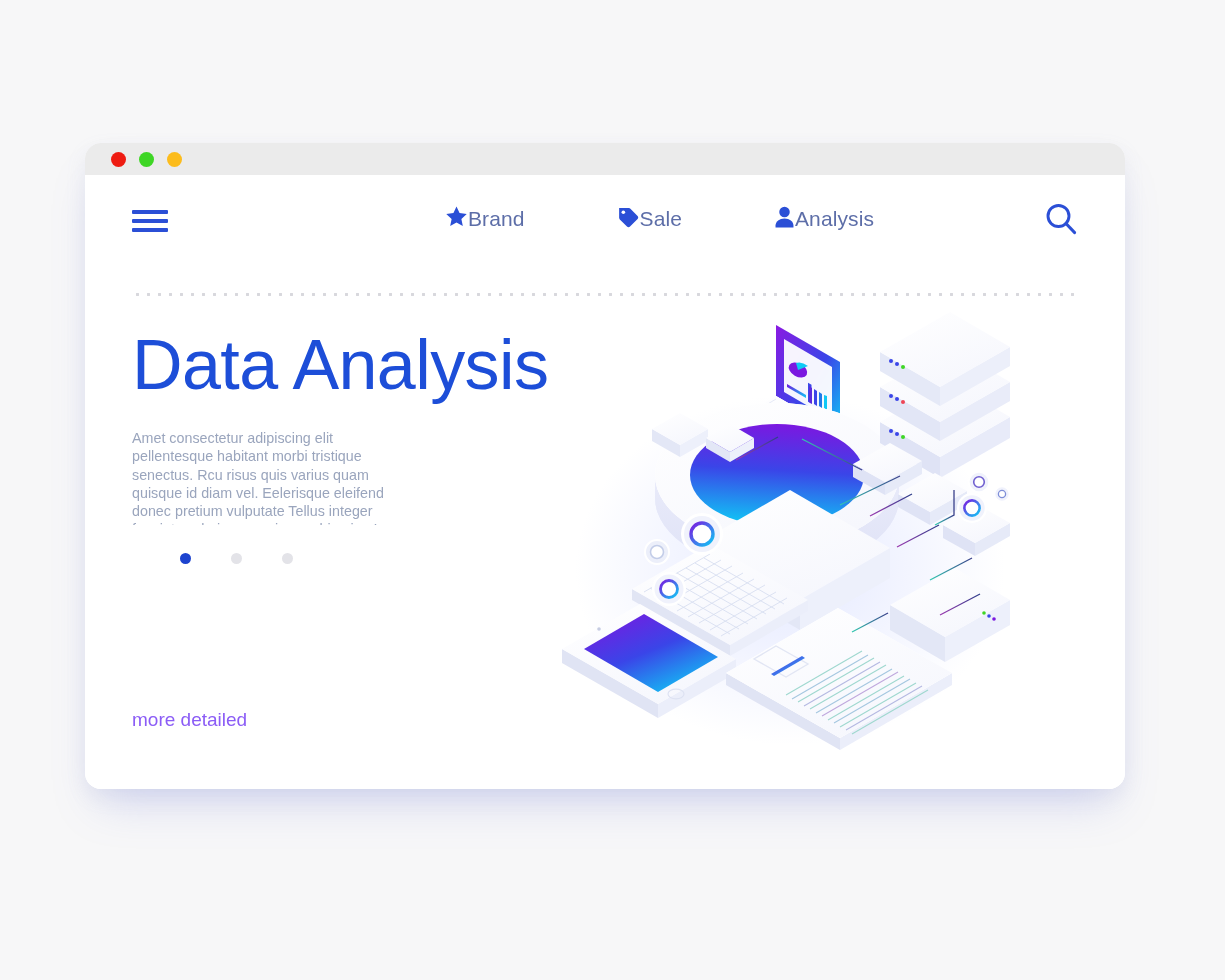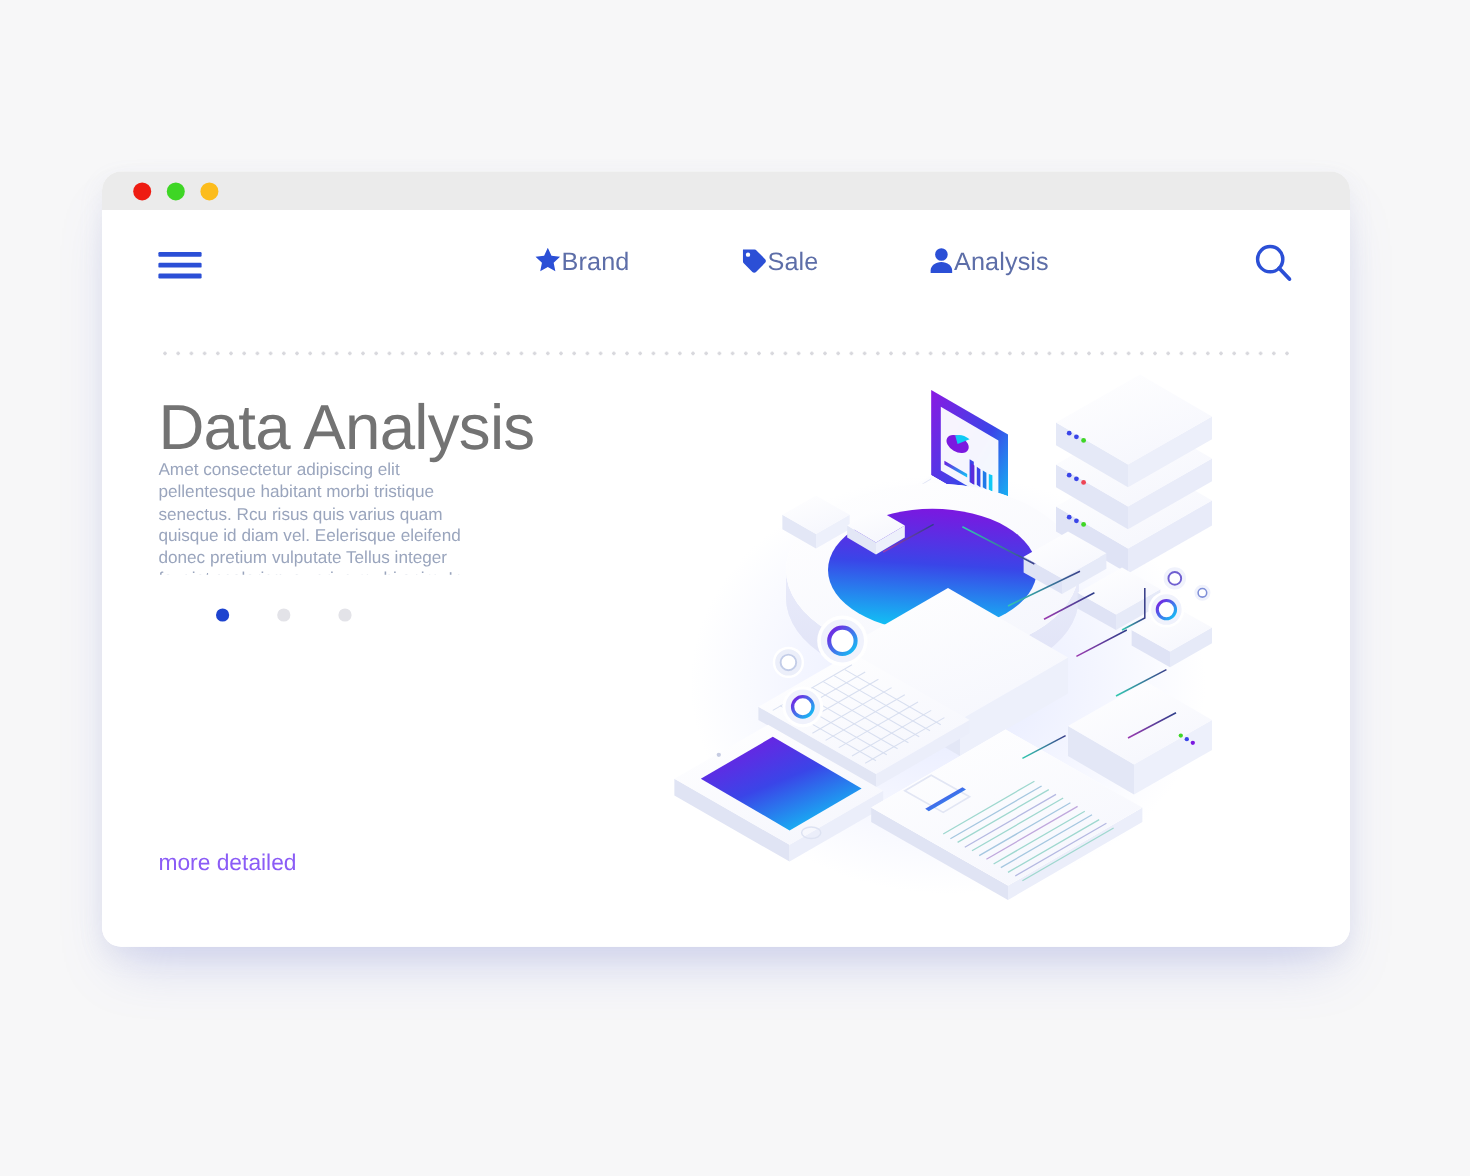--- a/index.html
+++ b/index.html
@@ -101,25 +101,26 @@
   }
 
   
   .hero {
     position: absolute;
     left: 47px;
     top: 155px;
     width: 290px;
   }
   .hero-title {
-    font-size: 53px;
+    font-size: 70px;
     font-weight: 400;
-    color: #737373;
+    color: #1d4ed8;
     letter-spacing: -.6px;
     line-height: 1;
+    margin-bottom: 29px;
     white-space: nowrap;
   }
   .hero-text {
     font-size: 14.3px;
     line-height: 1.28;
     color: #9aa5bd;
     width: 262px;
     overflow: hidden;
     height: 96px;
   }

